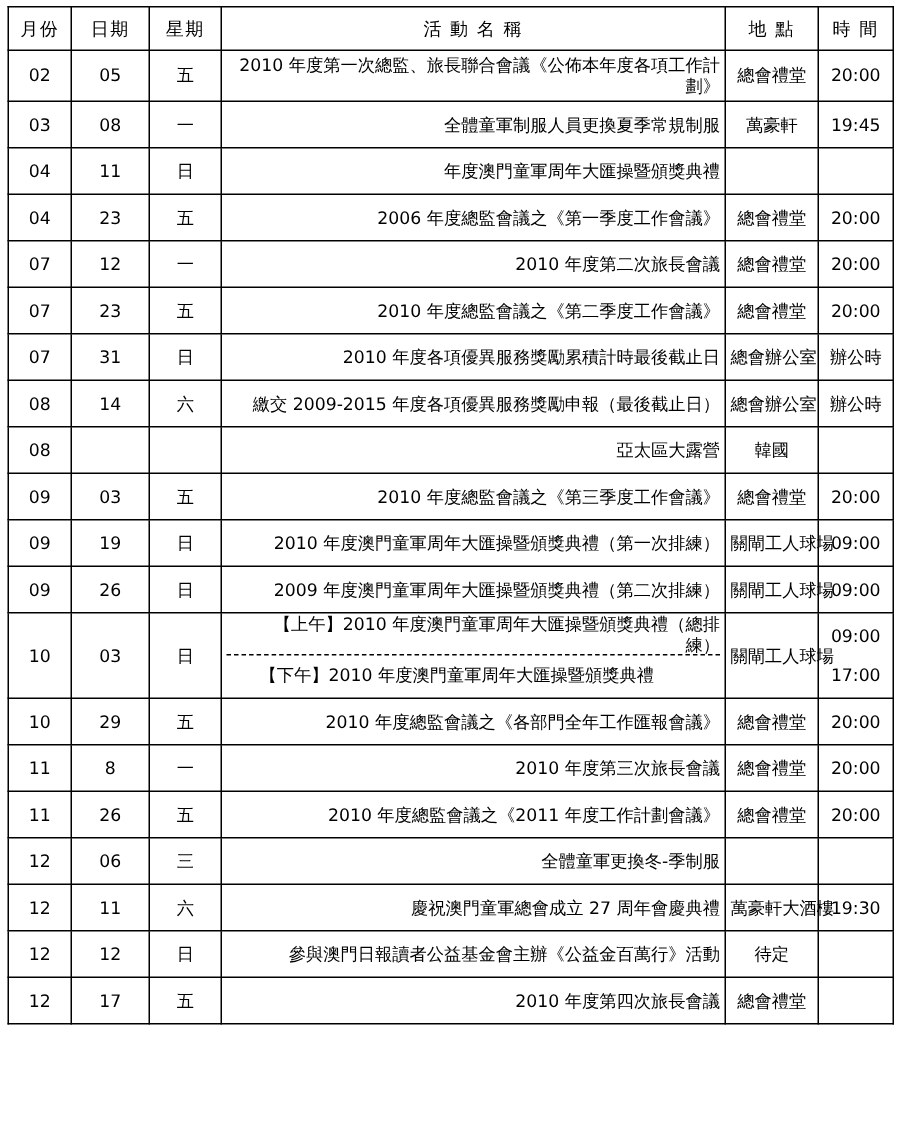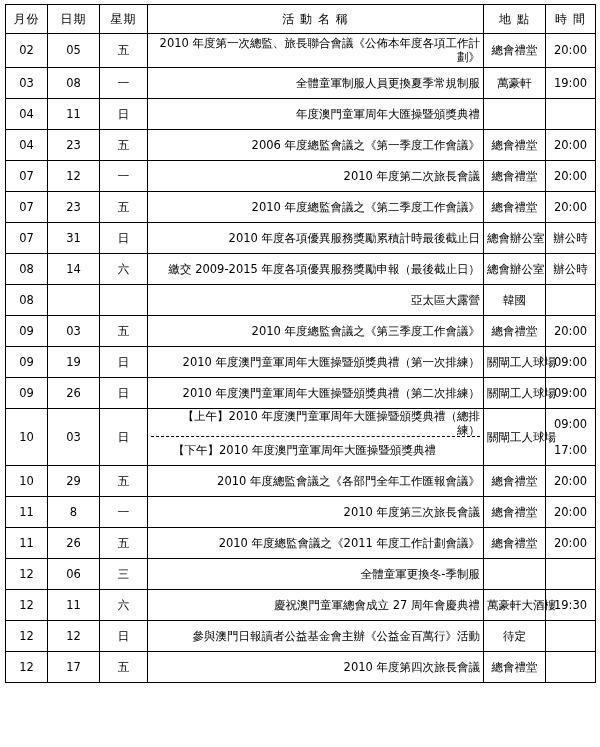--- a/index.html
+++ b/index.html
@@ -124,21 +124,21 @@
           <td class="col-act row-h">2010 年度第一次總監、旅長聯合會議《公佈本年度各項工作計劃》</td>
           <td class="col-place row-h">總會禮堂</td>
           <td class="col-time row-h">20:00</td>
         </tr>
         <tr>
           <td class="col-month row-h">03</td>
           <td class="col-date row-h">08</td>
           <td class="col-week row-h">一</td>
           <td class="col-act row-h">全體童軍制服人員更換夏季常規制服</td>
           <td class="col-place row-h">萬豪軒</td>
-          <td class="col-time row-h">19:00</td>
+          <td class="col-time row-h">19:45</td>
         </tr>
         <tr>
           <td class="col-month row-h">04</td>
           <td class="col-date row-h">11</td>
           <td class="col-week row-h">日</td>
           <td class="col-act row-h">年度澳門童軍周年大匯操暨頒獎典禮</td>
           <td class="col-place row-h"></td>
           <td class="col-time row-h"></td>
         </tr>
         <tr>
@@ -202,21 +202,21 @@
           <td class="col-date row-h">19</td>
           <td class="col-week row-h">日</td>
           <td class="col-act row-h">2010 年度澳門童軍周年大匯操暨頒獎典禮（第一次排練）</td>
           <td class="col-place row-h">關閘工人球場</td>
           <td class="col-time row-h">09:00</td>
         </tr>
         <tr>
           <td class="col-month row-h">09</td>
           <td class="col-date row-h">26</td>
           <td class="col-week row-h">日</td>
-          <td class="col-act row-h">2010 年度澳門童軍周年大匯操暨頒獎典禮（第二次排練）</td>
+          <td class="col-act row-h">2009 年度澳門童軍周年大匯操暨頒獎典禮（第二次排練）</td>
           <td class="col-place row-h">關閘工人球場</td>
           <td class="col-time row-h">09:00</td>
         </tr>
         <tr>
           <td class="col-month row-h">10</td>
           <td class="col-date row-h">03</td>
           <td class="col-week row-h">日</td>
           <td class="col-act two-line">
             <div class="ln top">【上午】2010 年度澳門童軍周年大匯操暨頒獎典禮（總排練）</div>
             <div class="ln">【下午】2010 年度澳門童軍周年大匯操暨頒獎典禮</div>

